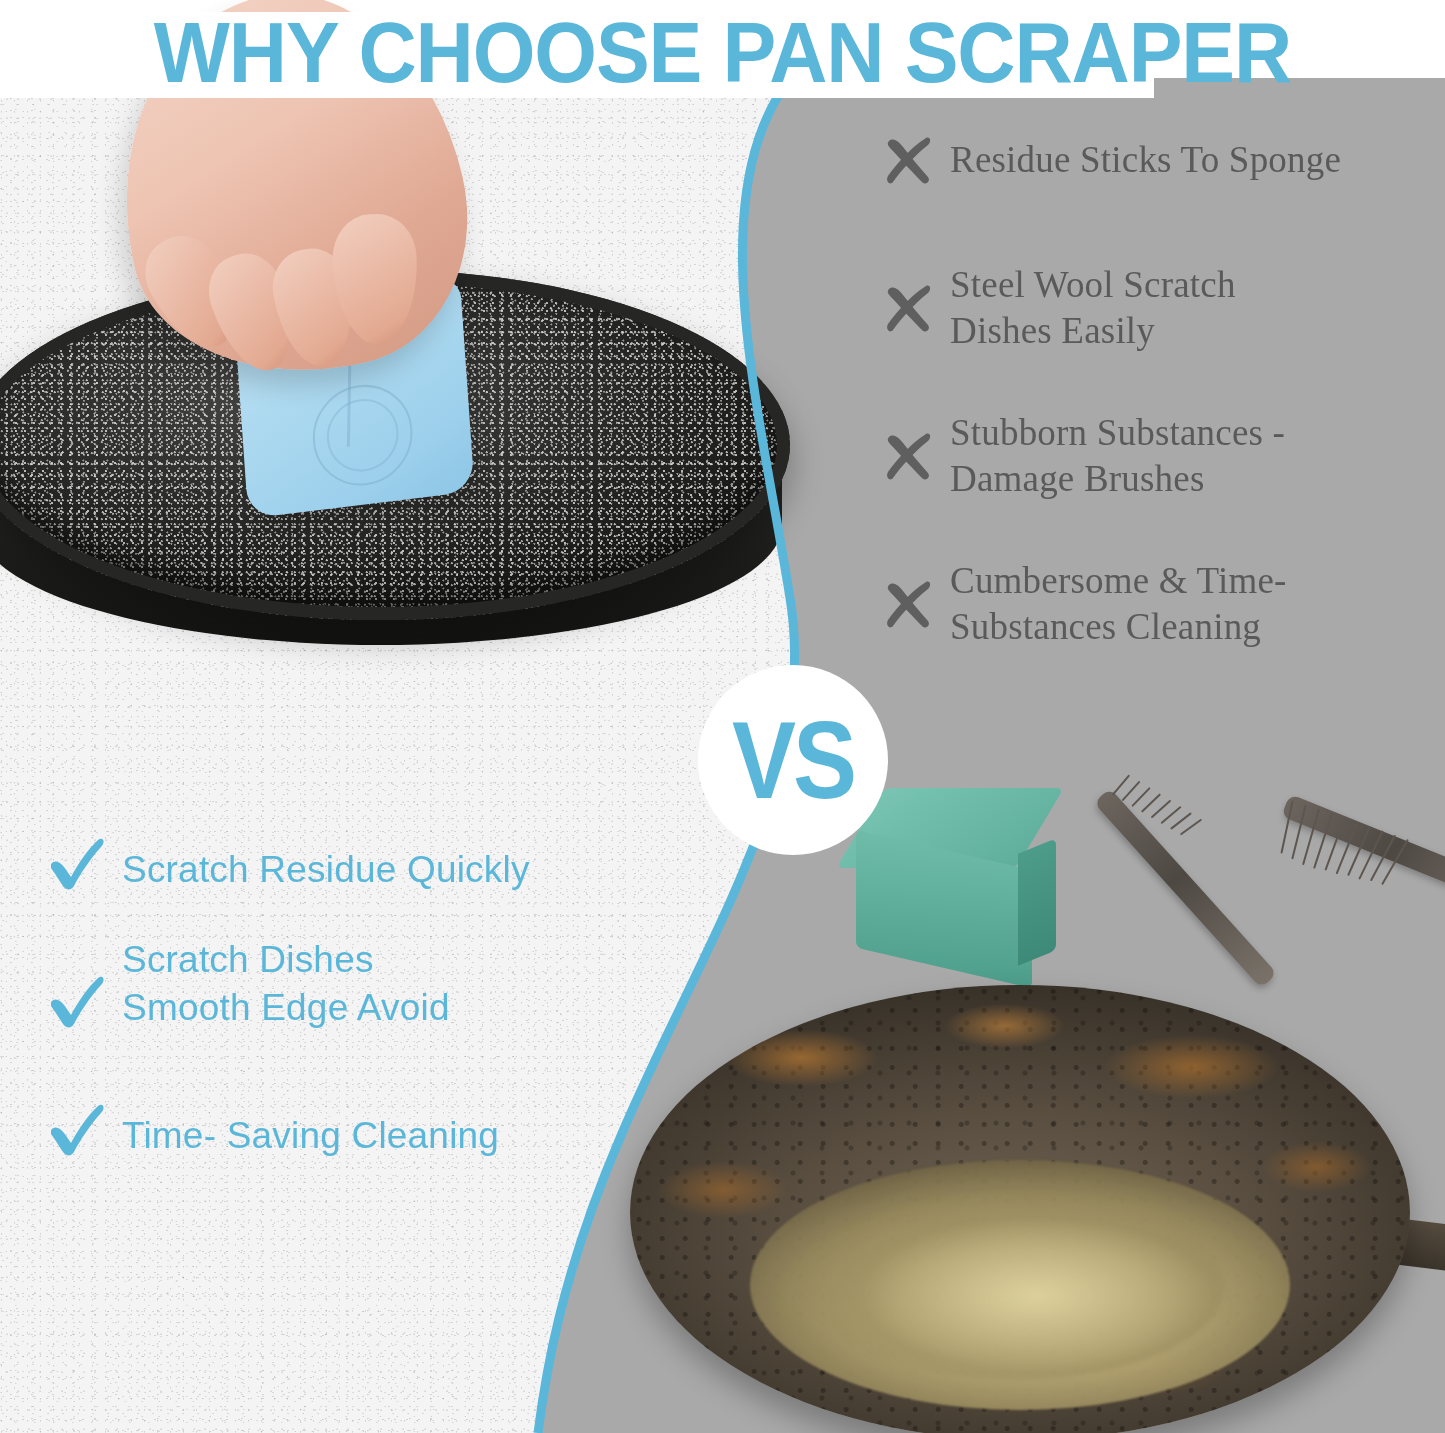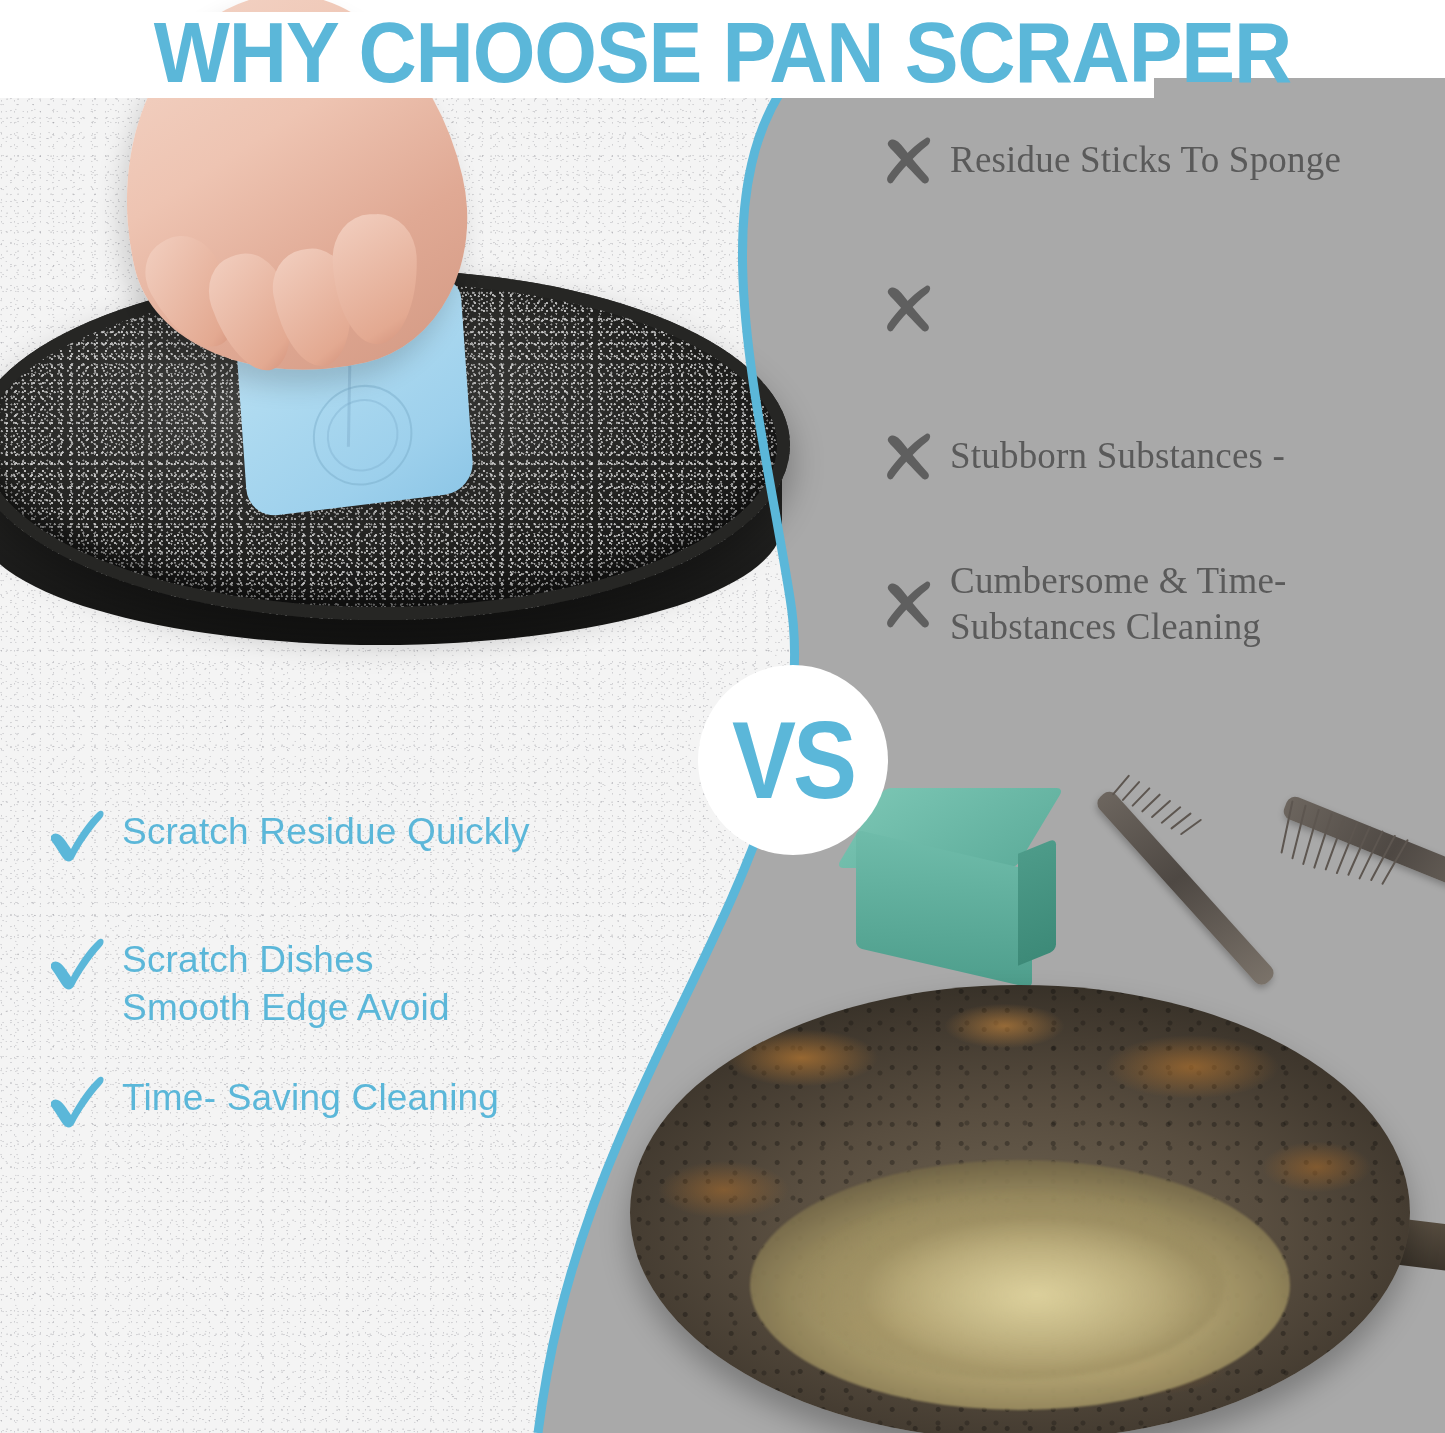--- a/index.html
+++ b/index.html
@@ -236,21 +236,21 @@
   .con-text{
     font-size:37px;line-height:46px;color:#5a5a5a;
     font-weight:400;letter-spacing:.2px;font-family:Liberation Serif, serif;
   }
 
   
   #pros-list{
     position:absolute;left:48px;top:808px;width:580px;z-index:30;
   }
   .pro-row{
-    position:relative;display:flex;align-items:flex-start;
+    position:relative;display:flex;align-items:flex-end;
     min-height:86px;margin-bottom:42px;
   }
   .check-mark{
     position:relative;flex:0 0 58px;width:58px;height:58px;margin-right:16px;
   }
   .pro-text{
     font-size:37px;line-height:48px;color:#5bb7d9;
     font-weight:400;letter-spacing:.2px;
   }
 </style>
@@ -347,31 +347,36 @@
       </div>
     </div>
 
     <div class="con-row">
       <div class="x-mark">
         <svg viewBox="0 0 56 56" width="56" height="56">
           <path d="M8 44 C16 33 30 16 46 6 C50 4 52 9 48 13 C34 24 20 40 13 50 C10 54 5 49 8 44 Z" fill="#5f5f5f"></path>
           <path d="M9 9 C14 5 19 10 23 15 C31 25 40 36 48 45 C51 49 46 54 42 50 C33 41 22 29 13 19 C9 15 6 12 9 9 Z" fill="#5f5f5f"></path>
         </svg>
       </div>
+      <div class="con-text">
+        <div>Steel Wool Scratch</div>
+        <div>Dishes Easily</div>
+      </div>
     </div>
 
     <div class="con-row">
       <div class="x-mark">
         <svg viewBox="0 0 56 56" width="56" height="56">
           <path d="M8 44 C16 33 30 16 46 6 C50 4 52 9 48 13 C34 24 20 40 13 50 C10 54 5 49 8 44 Z" fill="#5f5f5f"></path>
           <path d="M9 9 C14 5 19 10 23 15 C31 25 40 36 48 45 C51 49 46 54 42 50 C33 41 22 29 13 19 C9 15 6 12 9 9 Z" fill="#5f5f5f"></path>
         </svg>
       </div>
       <div class="con-text">
         <div>Stubborn Substances -</div>
+        <div>Damage Brushes</div>
       </div>
     </div>
 
     <div class="con-row">
       <div class="x-mark">
         <svg viewBox="0 0 56 56" width="56" height="56">
           <path d="M8 44 C16 33 30 16 46 6 C50 4 52 9 48 13 C34 24 20 40 13 50 C10 54 5 49 8 44 Z" fill="#5f5f5f"></path>
           <path d="M9 9 C14 5 19 10 23 15 C31 25 40 36 48 45 C51 49 46 54 42 50 C33 41 22 29 13 19 C9 15 6 12 9 9 Z" fill="#5f5f5f"></path>
         </svg>
       </div>

